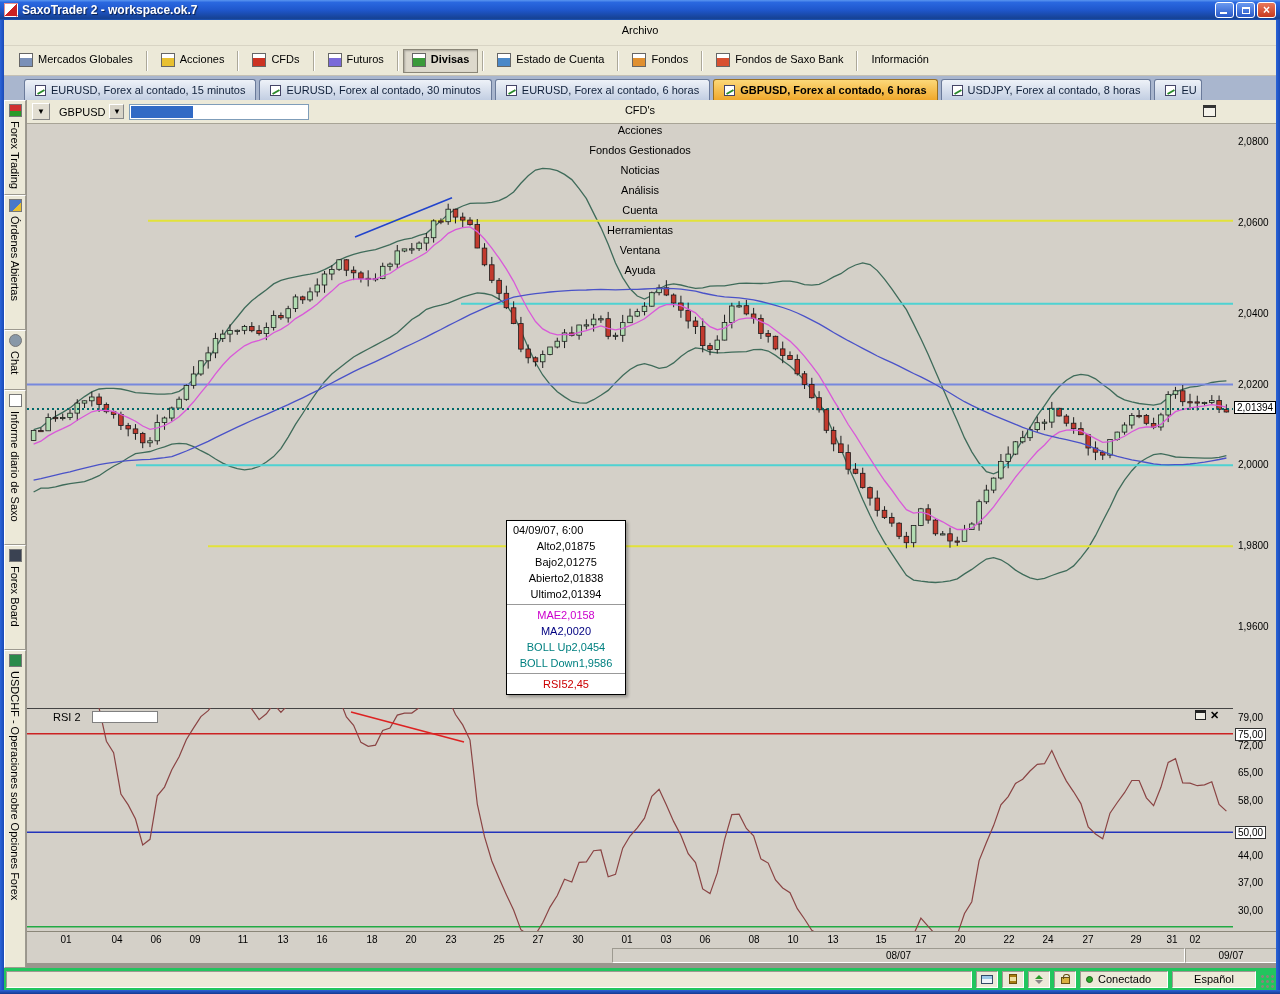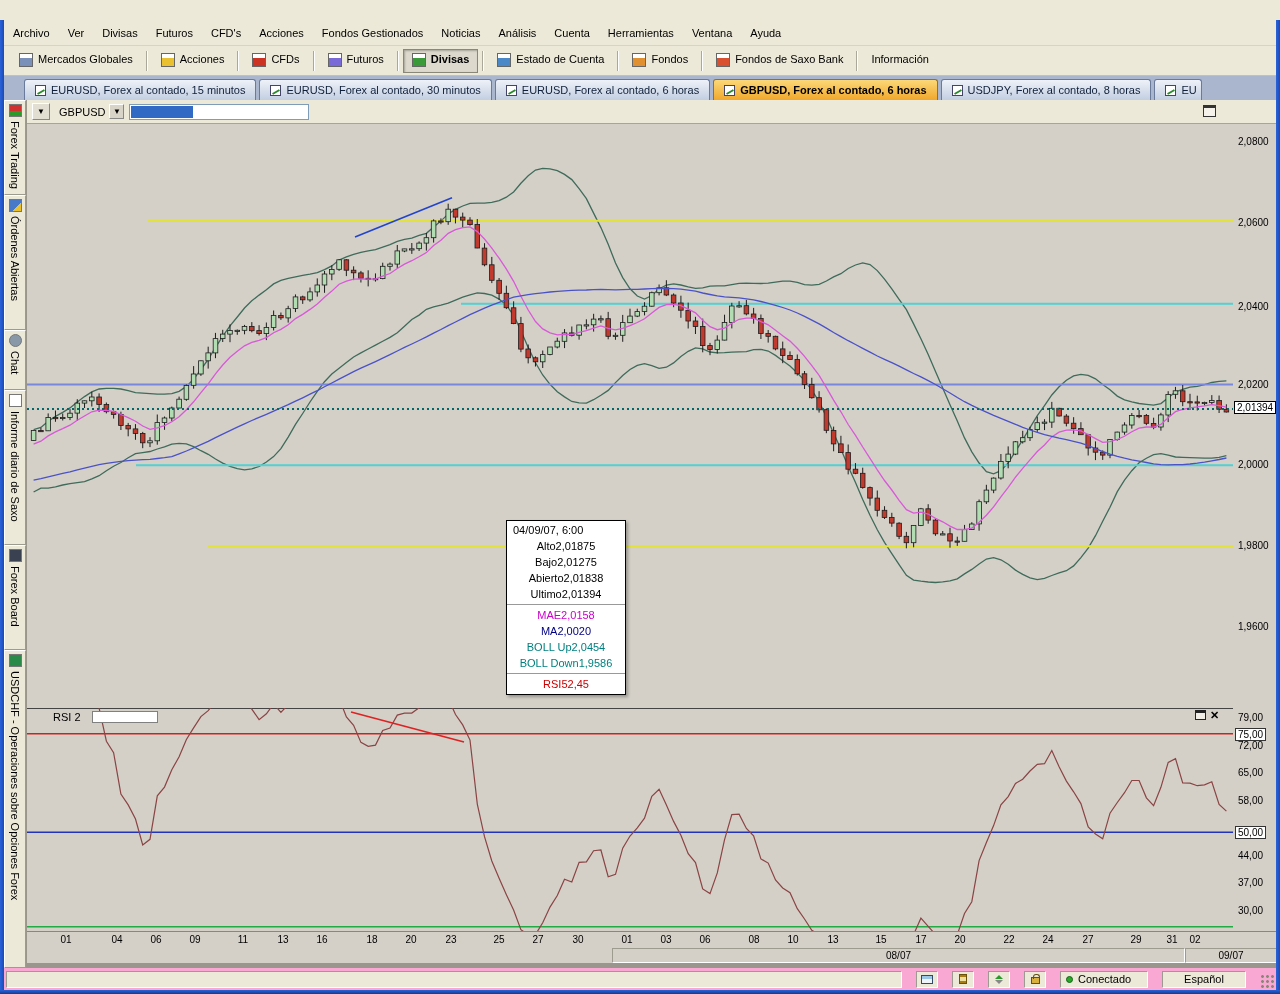--- a/index.html
+++ b/index.html
@@ -14,21 +14,21 @@
 
 .titlebar{position:absolute;left:0;top:0;width:1280px;height:20px;background:linear-gradient(180deg,#5a96f0 0%,#2a68e0 12%,#1f57cc 50%,#164294 92%,#1d55b8 100%);display:flex;align-items:center;padding:0 4px;z-index:50;}
 .app-icon{width:14px;height:14px;margin-right:4px;background:linear-gradient(135deg,#ffffff 48%,#cc2222 48%);border:1px solid rgba(255,255,255,.5);}
 .title-text{color:#fff;font-weight:bold;font-size:12px;text-shadow:1px 1px 1px rgba(0,0,0,.6);flex:1;white-space:nowrap;overflow:hidden;}
 .wbtn{width:19px;height:16px;margin-left:2px;border:1px solid #fff;border-radius:3px;color:#fff;font-size:12px;line-height:13px;display:flex;align-items:center;justify-content:center;position:relative;}
 .wbtn.minb,.wbtn.maxb{background:linear-gradient(180deg,#6a9af0,#2858c8);}
 .wbtn.closeb{background:linear-gradient(180deg,#e8785a,#c83a20);font-weight:bold;}
 .glyph-min{position:absolute;left:4px;bottom:3px;width:7px;height:2px;background:#fff;}
 .glyph-max{width:8px;height:7px;border:1px solid #fff;border-top:2px solid #fff;}
 
-.menubar{position:absolute;left:4px;top:20px;width:1272px;height:26px;display:flex;align-items:center;background:#ece9d8;border-bottom:1px solid #d8d4c4;z-index:30;}
+.menubar{position:absolute;left:4px;top:20px;width:1272px;height:26px;display:flex;align-items:center;background:#ece9d8;border-bottom:1px solid #d8d4c4;z-index:30;flex-direction:column;}
 .menu-item{padding:4px 9px;white-space:nowrap;color:#000;}
 
 .toolbar{position:absolute;left:4px;top:46px;width:1272px;height:30px;display:flex;align-items:center;background:#ece9d8;border-bottom:1px solid #c4c0b4;padding-left:6px;z-index:30;}
 .tb-btn{display:flex;align-items:flex-start;gap:5px;padding:3px 8px;height:24px;white-space:nowrap;border:1px solid transparent;}
 .tb-btn.active{border:1px solid #8a8678;background:#ddd9cc;box-shadow:inset 1px 1px 2px rgba(0,0,0,.25);font-weight:bold;}
 .tb-icon{width:14px;height:14px;border:1px solid #666;flex:0 0 auto;}
 .tb-sep{width:0;height:20px;border-left:1px solid #aca899;border-right:1px solid #ffffff;margin:0 4px;flex:0 0 auto;}
 
 .tabbar{position:absolute;left:4px;top:76px;width:1272px;height:24px;background:#a9b6ce;display:flex;align-items:flex-end;padding-left:20px;overflow:hidden;z-index:30;}
 .tab{display:flex;align-items:center;gap:5px;height:21px;padding:0 10px;margin-right:3px;border:1px solid #6a7a9a;border-bottom:none;border-radius:3px 3px 0 0;background:linear-gradient(180deg,#eef2f8,#c2cee2);white-space:nowrap;color:#10203a;flex:0 0 auto;overflow:hidden;}
@@ -72,41 +72,52 @@
 .date-label{position:absolute;top:2px;transform:translateX(-50%);font-size:10px;color:#000;}
 .months{position:absolute;left:0;top:848px;width:1250px;height:15px;display:flex;background:#d4d0c8;}
 .month-cell{border:1px solid;border-color:#9d9a90 #ffffff #ffffff #9d9a90;height:15px;display:flex;align-items:center;justify-content:center;font-size:10px;background:#d4d0c8;flex:0 0 auto;}
 .bottom-strip{position:absolute;left:0;top:863px;width:1250px;height:5px;background:#9a968e;}
 
 .tooltip{position:absolute;left:479px;top:420px;width:120px;background:#fff;border:1px solid #000;font-size:11px;z-index:8;padding-bottom:2px;box-shadow:2px 2px 3px rgba(0,0,0,.3);}
 .tt-header{padding:3px 6px 2px 6px;color:#000;}
 .tt-row{display:flex;justify-content:center;padding:1px 6px;line-height:14px;}
 .tt-sep{border-top:1px solid #999;margin:2px 0;}
 
-.statusbar{position:absolute;left:4px;top:968px;width:1272px;height:22px;background:#f9a8d4;display:flex;align-items:center;gap:14px;padding:2px 2px 2px 2px;z-index:30;}
+.statusbar{position:absolute;left:4px;top:968px;width:1272px;height:22px;background:#22c55e;display:flex;align-items:center;gap:4px;padding:2px 2px 2px 2px;z-index:30;}
 .sb-cell{height:17px;border:1px solid;border-color:#9d9a90 #ffffff #ffffff #9d9a90;display:flex;align-items:center;justify-content:center;background:#ece9d8;}
 .sb-long{flex:1;}
 .sb-icon-cell{width:22px;flex:0 0 auto;}
 .sb-conn{width:88px;justify-content:flex-start;padding-left:5px;gap:5px;flex:0 0 auto;}
 .sb-lang{width:84px;flex:0 0 auto;}
 .sb-grip{width:14px;height:14px;border:none;align-self:flex-end;background-image:radial-gradient(circle at 2.5px 2.5px,#8a8678 1.2px,transparent 1.6px);background-size:5px 5px;flex:0 0 auto;}
 .conn-dot{width:7px;height:7px;border-radius:50%;background:#2aa82a;border:1px solid #186018;}
 .ic-monitor{width:12px;height:9px;border:1px solid #334a66;background:linear-gradient(180deg,#9cc8e8 45%,#eef4fa 45%);}
 .ic-hour{width:8px;height:10px;background:linear-gradient(180deg,#a87c10 20%,#f0e0a0 20%,#f0e0a0 80%,#a87c10 80%);border:1px solid #6a5008;}
 .ic-arrows{display:flex;flex-direction:column;gap:1px;align-items:center;}
 .ic-arrows .up{width:0;height:0;border-left:4px solid transparent;border-right:4px solid transparent;border-bottom:4px solid #2a9a2a;}
 .ic-arrows .down{width:0;height:0;border-left:4px solid transparent;border-right:4px solid transparent;border-top:4px solid #888;}
 .ic-lock{width:9px;height:7px;background:#d8b040;border:1px solid #665014;position:relative;margin-top:3px;}
 .ic-lock::before{content:'';position:absolute;left:1px;top:-4px;width:5px;height:4px;border:1px solid #665014;border-bottom:none;border-radius:3px 3px 0 0;}
 </style>
 </head>
 <body>
 
 <div id="app">
 
+  <div class="titlebar">
+    <span class="app-icon"></span>
+    <span class="title-text">SaxoTrader 2 - workspace.ok.7</span>
+    <span class="wbtn minb">
+        <span class="glyph-min"></span>
+      </span>
+    <span class="wbtn maxb">
+        <span class="glyph-max"></span>
+      </span>
+    <span class="wbtn closeb">×</span>
+  </div>
 
   <div class="menubar" id="menubar">
       <span class="menu-item">Archivo</span>
       <span class="menu-item">Ver</span>
       <span class="menu-item">Divisas</span>
       <span class="menu-item">Futuros</span>
       <span class="menu-item">CFD's</span>
       <span class="menu-item">Acciones</span>
       <span class="menu-item">Fondos Gestionados</span>
       <span class="menu-item">Noticias</span>
@@ -566,21 +577,21 @@
         <line x1="1199.3636363636363" y1="280.3" x2="1199.3636363636363" y2="288.5" stroke="#1c1c1c" stroke-width="1"></line>
         <rect x="1197.1" y="285.3" width="4.6" height="2.7" fill="#c23a2e" stroke="#1c1c1c" stroke-width="0.8"></rect>
         <polyline points="6.6,320.2 13.9,317.2 21.2,311.9 28.5,307.9 35.7,304.7 43.0,301.2 50.3,296.3 57.5,292.0 64.8,287.8 72.1,286.2 79.4,286.5 86.6,287.4 93.9,290.5 101.2,293.7 108.5,297.2 115.7,302.0 123.0,305.3 130.3,303.8 137.5,301.6 144.8,297.7 152.1,292.7 159.4,285.7 166.6,277.8 173.9,268.7 181.2,259.8 188.5,249.8 195.7,241.0 203.0,233.3 210.3,227.3 217.5,221.8 224.8,218.4 232.1,216.4 239.4,213.6 246.6,208.7 253.9,205.4 261.2,200.8 268.5,194.6 275.7,190.4 283.0,185.4 290.3,180.0 297.5,173.3 304.8,167.1 312.1,160.2 319.4,157.1 326.6,155.2 333.9,155.0 341.2,155.2 348.5,155.0 355.7,152.2 363.0,149.5 370.3,144.5 377.5,140.1 384.8,136.7 392.1,132.8 399.4,128.6 406.6,121.5 413.9,116.2 421.2,109.3 428.5,105.7 435.7,103.6 443.0,102.9 450.3,107.6 457.5,115.0 464.8,124.2 472.1,134.2 479.4,145.2 486.6,157.3 493.9,172.3 501.2,186.0 508.5,197.5 515.7,204.9 523.0,208.9 530.3,210.8 537.5,210.3 544.8,210.5 552.1,208.4 559.4,206.7 566.6,204.1 573.9,202.0 581.2,204.3 588.5,205.9 595.7,204.3 603.0,201.6 610.3,198.5 617.5,194.8 624.8,189.0 632.1,183.4 639.4,180.7 646.6,180.3 653.9,181.6 661.2,185.1 668.5,188.9 675.7,196.2 683.0,202.7 690.3,205.7 697.5,204.1 704.8,199.2 712.1,195.3 719.4,194.1 726.6,194.2 733.9,197.6 741.2,200.8 748.5,206.2 755.7,211.8 763.0,217.1 770.3,224.3 777.5,232.4 784.8,241.6 792.1,251.4 799.4,263.6 806.6,276.1 813.9,287.8 821.2,300.5 828.5,311.4 835.7,323.0 843.0,334.3 850.3,345.9 857.5,356.5 864.8,366.0 872.1,376.3 879.4,385.7 886.6,389.2 893.9,388.2 901.2,390.0 908.5,394.4 915.7,397.8 923.0,402.1 930.3,405.5 937.5,405.5 944.8,404.2 952.1,398.3 959.4,391.2 966.6,382.9 973.9,372.8 981.2,363.3 988.5,353.2 995.7,344.4 1003.0,335.8 1010.3,327.5 1017.5,321.0 1024.8,312.9 1032.1,308.2 1039.4,306.2 1046.6,305.9 1053.9,306.9 1061.2,310.7 1068.5,314.6 1075.7,318.3 1083.0,317.6 1090.3,315.5 1097.5,312.3 1104.8,307.7 1112.1,304.1 1119.4,303.0 1126.6,303.1 1133.9,300.4 1141.2,293.7 1148.5,287.7 1155.7,285.5 1163.0,283.8 1170.3,282.8 1177.5,281.8 1184.8,280.6 1192.1,281.7 1199.4,283.1 " fill="none" stroke="#d959d9" stroke-width="1.3"></polyline>
         <polyline points="6.6,356.2 13.9,354.7 21.2,352.8 28.5,351.1 35.7,349.4 43.0,347.8 50.3,345.9 57.5,344.1 64.8,342.3 72.1,340.7 79.4,339.4 86.6,338.3 93.9,337.4 101.2,336.7 108.5,336.1 115.7,335.7 123.0,335.3 130.3,334.5 137.5,333.7 144.8,332.7 152.1,329.9 159.4,327.0 166.6,323.9 173.9,320.7 181.2,317.4 188.5,313.7 195.7,310.2 203.0,306.7 210.3,303.2 217.5,299.8 224.8,296.5 232.1,293.4 239.4,290.3 246.6,287.1 253.9,283.9 261.2,280.7 268.5,277.2 275.7,273.8 283.0,270.2 290.3,266.7 297.5,262.8 304.8,259.0 312.1,255.1 319.4,251.3 326.6,247.6 333.9,244.2 341.2,240.9 348.5,237.6 355.7,234.2 363.0,230.6 370.3,227.0 377.5,223.4 384.8,220.0 392.1,216.5 399.4,212.9 406.6,209.1 413.9,205.5 421.2,201.6 428.5,198.0 435.7,194.3 443.0,190.6 450.3,187.3 457.5,184.1 464.8,181.1 472.1,178.3 479.4,175.6 486.6,173.2 493.9,171.8 501.2,170.6 508.5,169.6 515.7,168.8 523.0,168.0 530.3,167.3 537.5,166.8 544.8,166.4 552.1,166.1 559.4,166.0 566.6,165.7 573.9,165.5 581.2,165.7 588.5,165.8 595.7,165.6 603.0,165.3 610.3,165.3 617.5,165.0 624.8,164.7 632.1,164.5 639.4,164.4 646.6,164.7 653.9,165.2 661.2,166.1 668.5,167.2 675.7,169.0 683.0,170.5 690.3,171.9 697.5,172.8 704.8,173.3 712.1,173.8 719.4,174.8 726.6,175.9 733.9,177.5 741.2,179.3 748.5,181.3 755.7,183.5 763.0,186.0 770.3,189.0 777.5,192.3 784.8,196.1 792.1,199.9 799.4,204.1 806.6,208.5 813.9,212.6 821.2,216.7 828.5,220.5 835.7,224.4 843.0,228.2 850.3,232.0 857.5,235.3 864.8,238.6 872.1,242.1 879.4,245.9 886.6,249.5 893.9,252.8 901.2,256.6 908.5,260.5 915.7,264.7 923.0,269.0 930.3,273.5 937.5,277.7 944.8,281.4 952.1,284.8 959.4,288.1 966.6,291.4 973.9,294.4 981.2,297.3 988.5,300.3 995.7,303.3 1003.0,306.0 1010.3,308.4 1017.5,310.6 1024.8,312.4 1032.1,314.2 1039.4,315.7 1046.6,317.3 1053.9,319.2 1061.2,321.7 1068.5,324.6 1075.7,327.6 1083.0,330.1 1090.3,332.4 1097.5,334.2 1104.8,335.8 1112.1,337.1 1119.4,338.5 1126.6,339.8 1133.9,340.7 1141.2,340.9 1148.5,340.7 1155.7,340.6 1163.0,340.0 1170.3,339.2 1177.5,338.2 1184.8,336.8 1192.1,335.5 1199.4,334.0 " fill="none" stroke="#4a52c8" stroke-width="1.3"></polyline>
         <line x1="328" y1="113.0" x2="425" y2="73.8" stroke="#2244cc" stroke-width="1.6"></line>
         <line x1="0" y1="285.0" x2="1206" y2="285.0" stroke="#006868" stroke-width="2" stroke-dasharray="2,3"></line>
       </svg>
     <div class="price-axis" id="price-axis">
         <span class="axis-label" style="top: 12px;">2,0800</span>
         <span class="axis-label" style="top: 92.8333px;">2,0600</span>
-        <span class="axis-label" style="top: 177px;">2,0400</span>
+        <span class="axis-label" style="top: 184px;">2,0400</span>
         <span class="axis-label" style="top: 254.5px;">2,0200</span>
         <span class="axis-label" style="top: 335.333px;">2,0000</span>
         <span class="axis-label" style="top: 416.167px;">1,9800</span>
         <span class="axis-label" style="top: 497px;">1,9600</span>
         <span class="cur-box" style="top: 276.993px;">2,01394</span>
       </div>
 
     <div class="tooltip" id="tooltip">
         <div class="tt-header">04/09/07, 6:00</div>
         <div class="tt-row">

